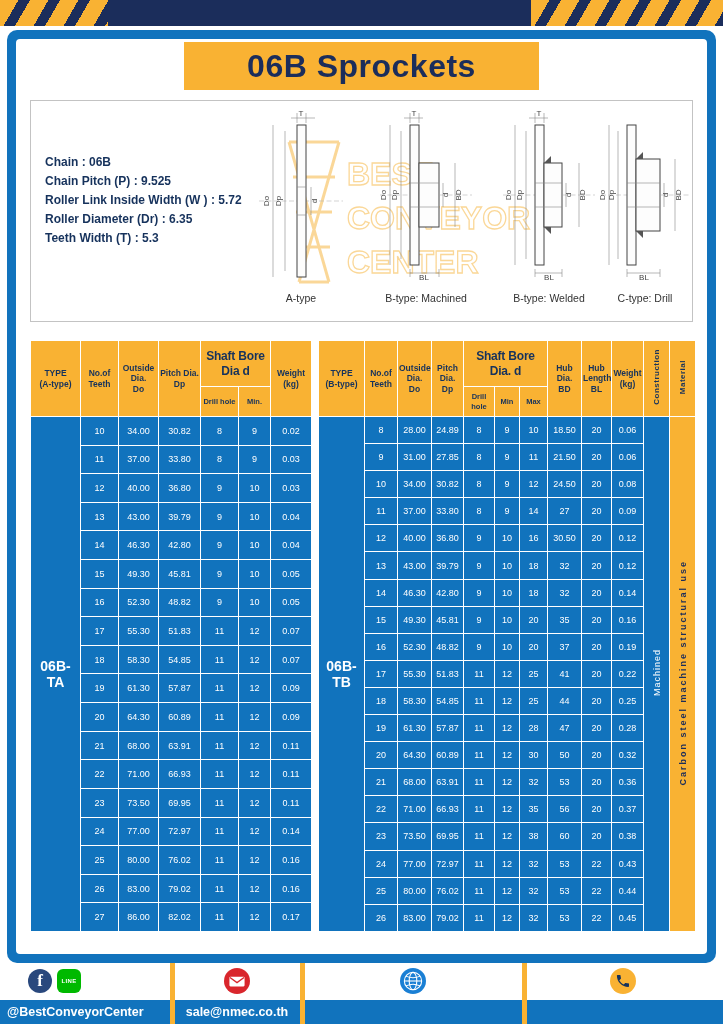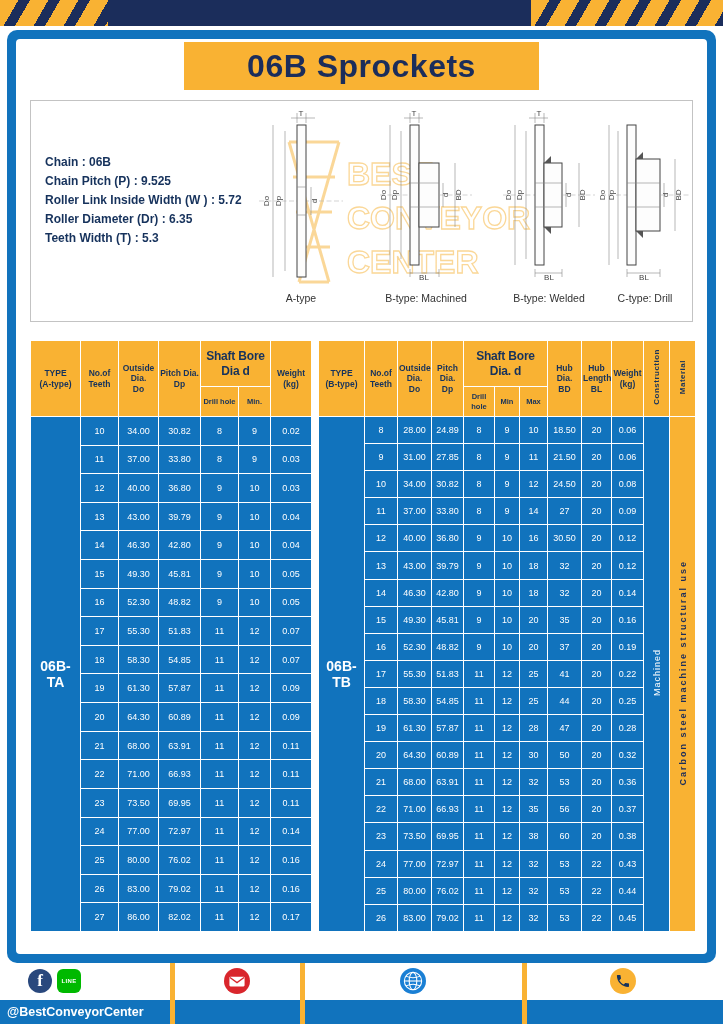--- a/index.html
+++ b/index.html
@@ -698,18 +698,21 @@
         <circle cx="12" cy="12" r="12" fill="#f9b233"></circle>
         <path transform="translate(4.5 4.5) scale(0.62)" fill="#16325c" d="M6.6 10.8c1.4 2.8 3.8 5.1 6.6 6.6l2.2-2.2c.3-.3.7-.4 1-.2 1.1.4 2.3.6 3.6.6.6 0 1 .4 1 1V20c0 .6-.4 1-1 1C10.6 21 3 13.4 3 4c0-.6.4-1 1-1h3.5c.6 0 1 .4 1 1 0 1.2.2 2.4.6 3.6.1.3 0 .7-.2 1l-2.3 2.2z"></path>
       </svg>
     </div>
   </div>
 
   <div class="footer-bar">
     <div class="fsec s1">
         <span>@BestConveyorCenter</span>
       </div>
+    <div class="fsec s2">
+        <span>sale@nmec.co.th</span>
+      </div>
   </div>
   <div class="fsep" style="left:170px"></div>
   <div class="fsep" style="left:300px"></div>
   <div class="fsep" style="left:522px"></div>
 
 </div>
 
 </body></html>

